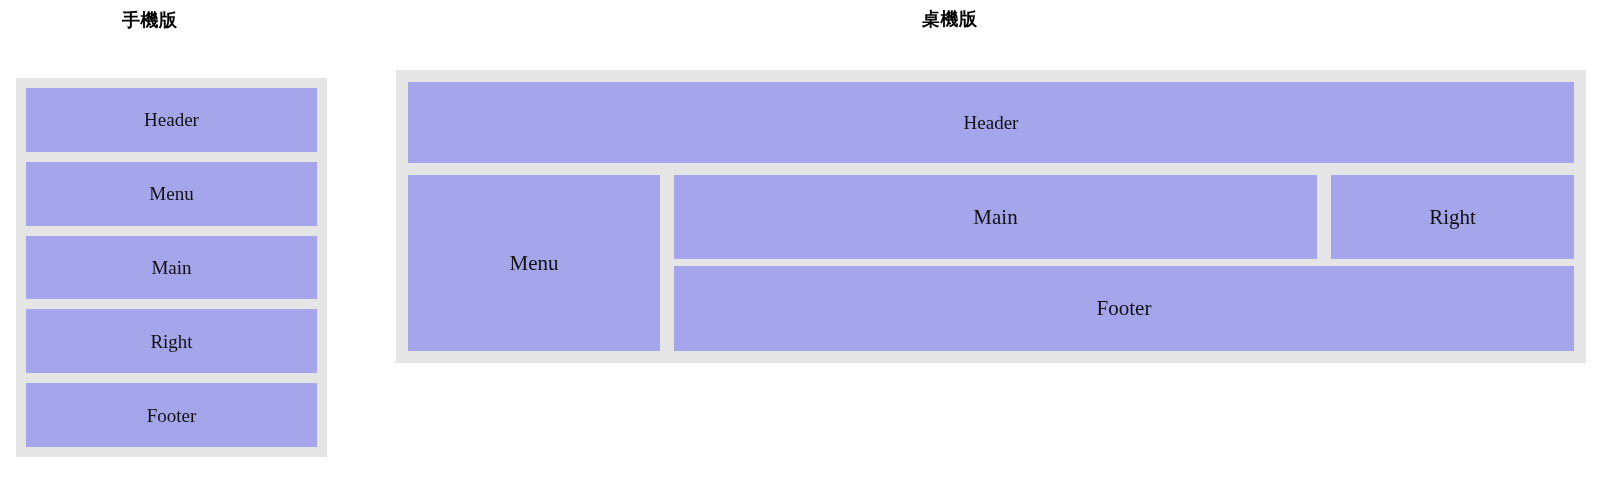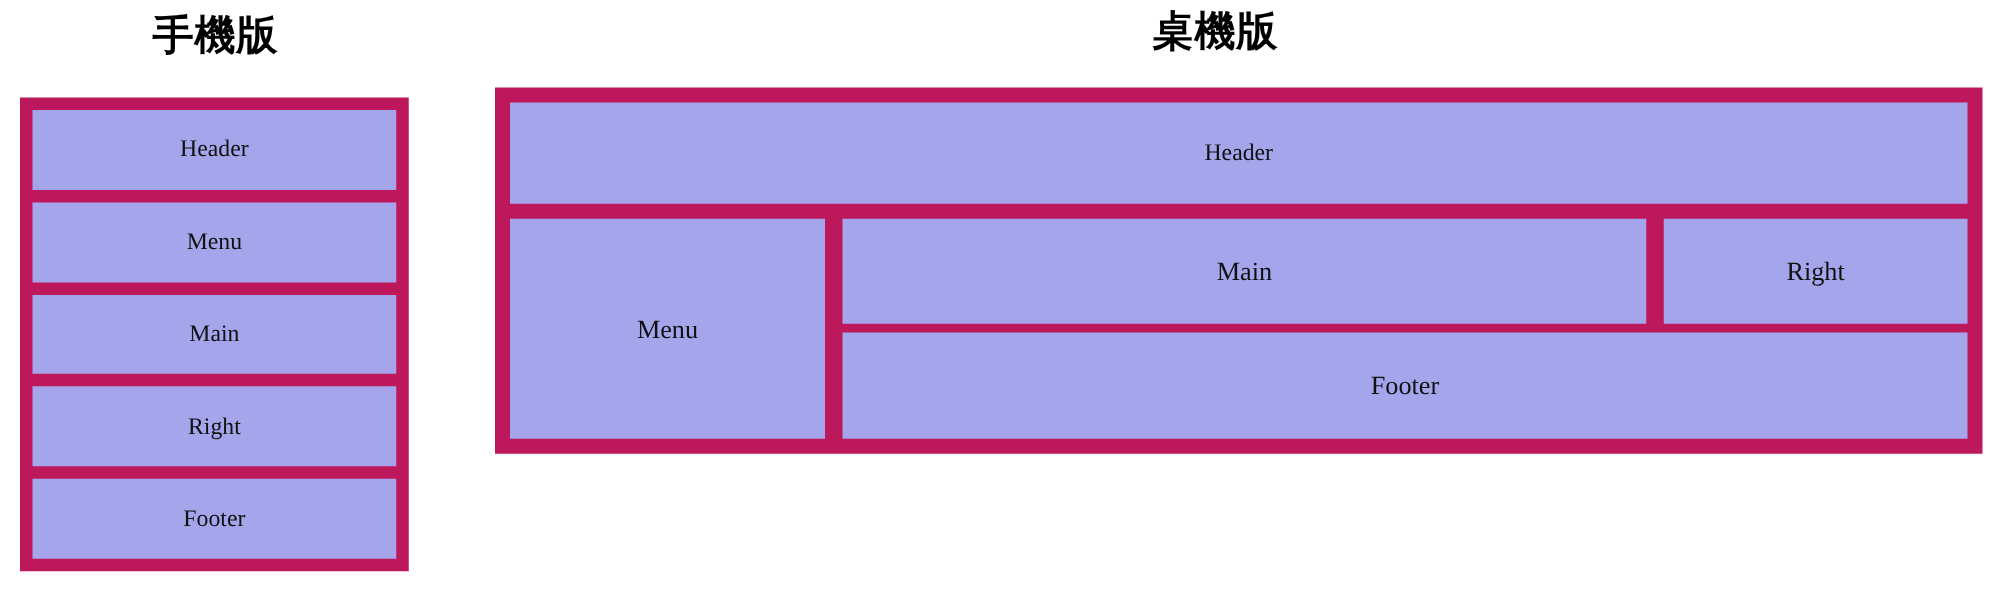--- a/index.html
+++ b/index.html
@@ -13,33 +13,33 @@
     position: relative;
     font-family: "Liberation Sans", sans-serif;
     overflow: hidden;
   }
 
   
   .section-title {
     position: absolute;
     font-family: "Liberation Sans", sans-serif;
     font-weight: bold;
-    font-size: 33px;
+    font-size: 18px;
     color: #000000;
     letter-spacing: 0.5px;
     white-space: nowrap;
     line-height: 1;
   }
   #mobile-title  { left: 122px; top: 11px; }
   #desktop-title { left: 922px; top: 11px; font-family: Liberation Mono, monospace; }
 
   
   .pink-wrap {
     position: absolute;
-    background: #be185d;
+    background: #e5e5e5;
     box-sizing: border-box;
   }
 
   
   .cell {
     background: #a5a5ec;
     box-sizing: border-box;
     display: flex;
     align-items: center;
     justify-content: center;

